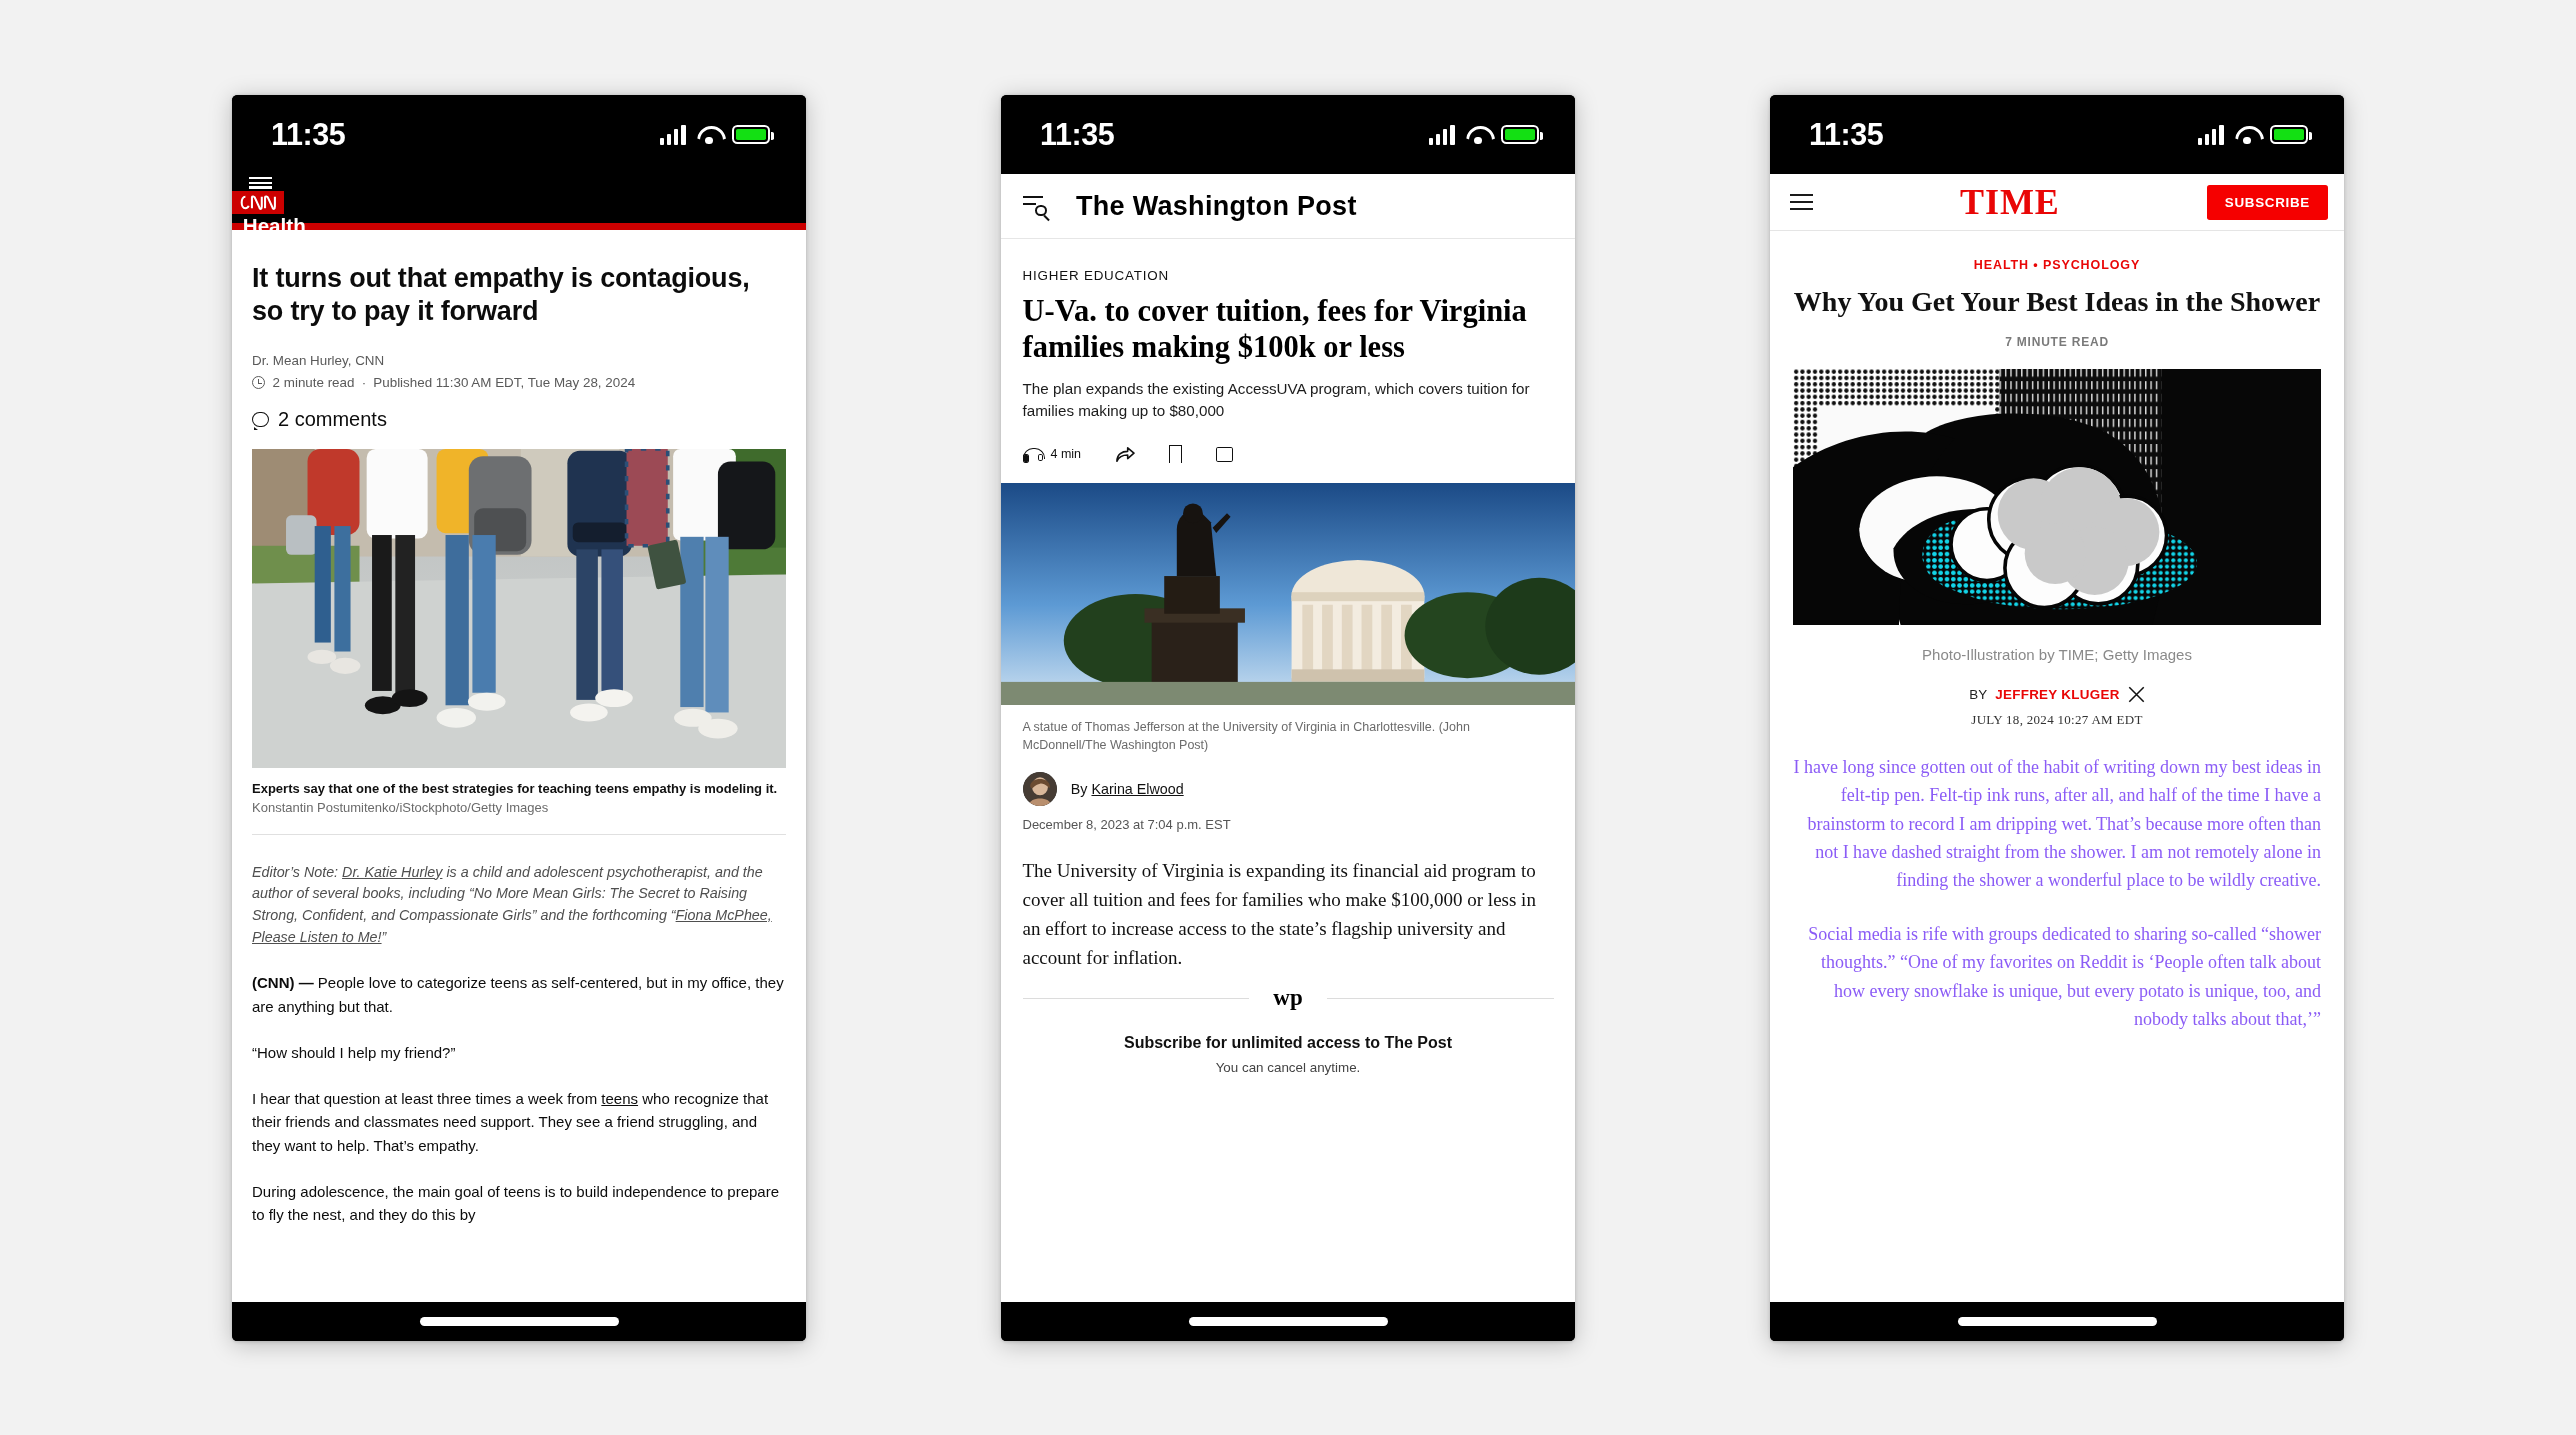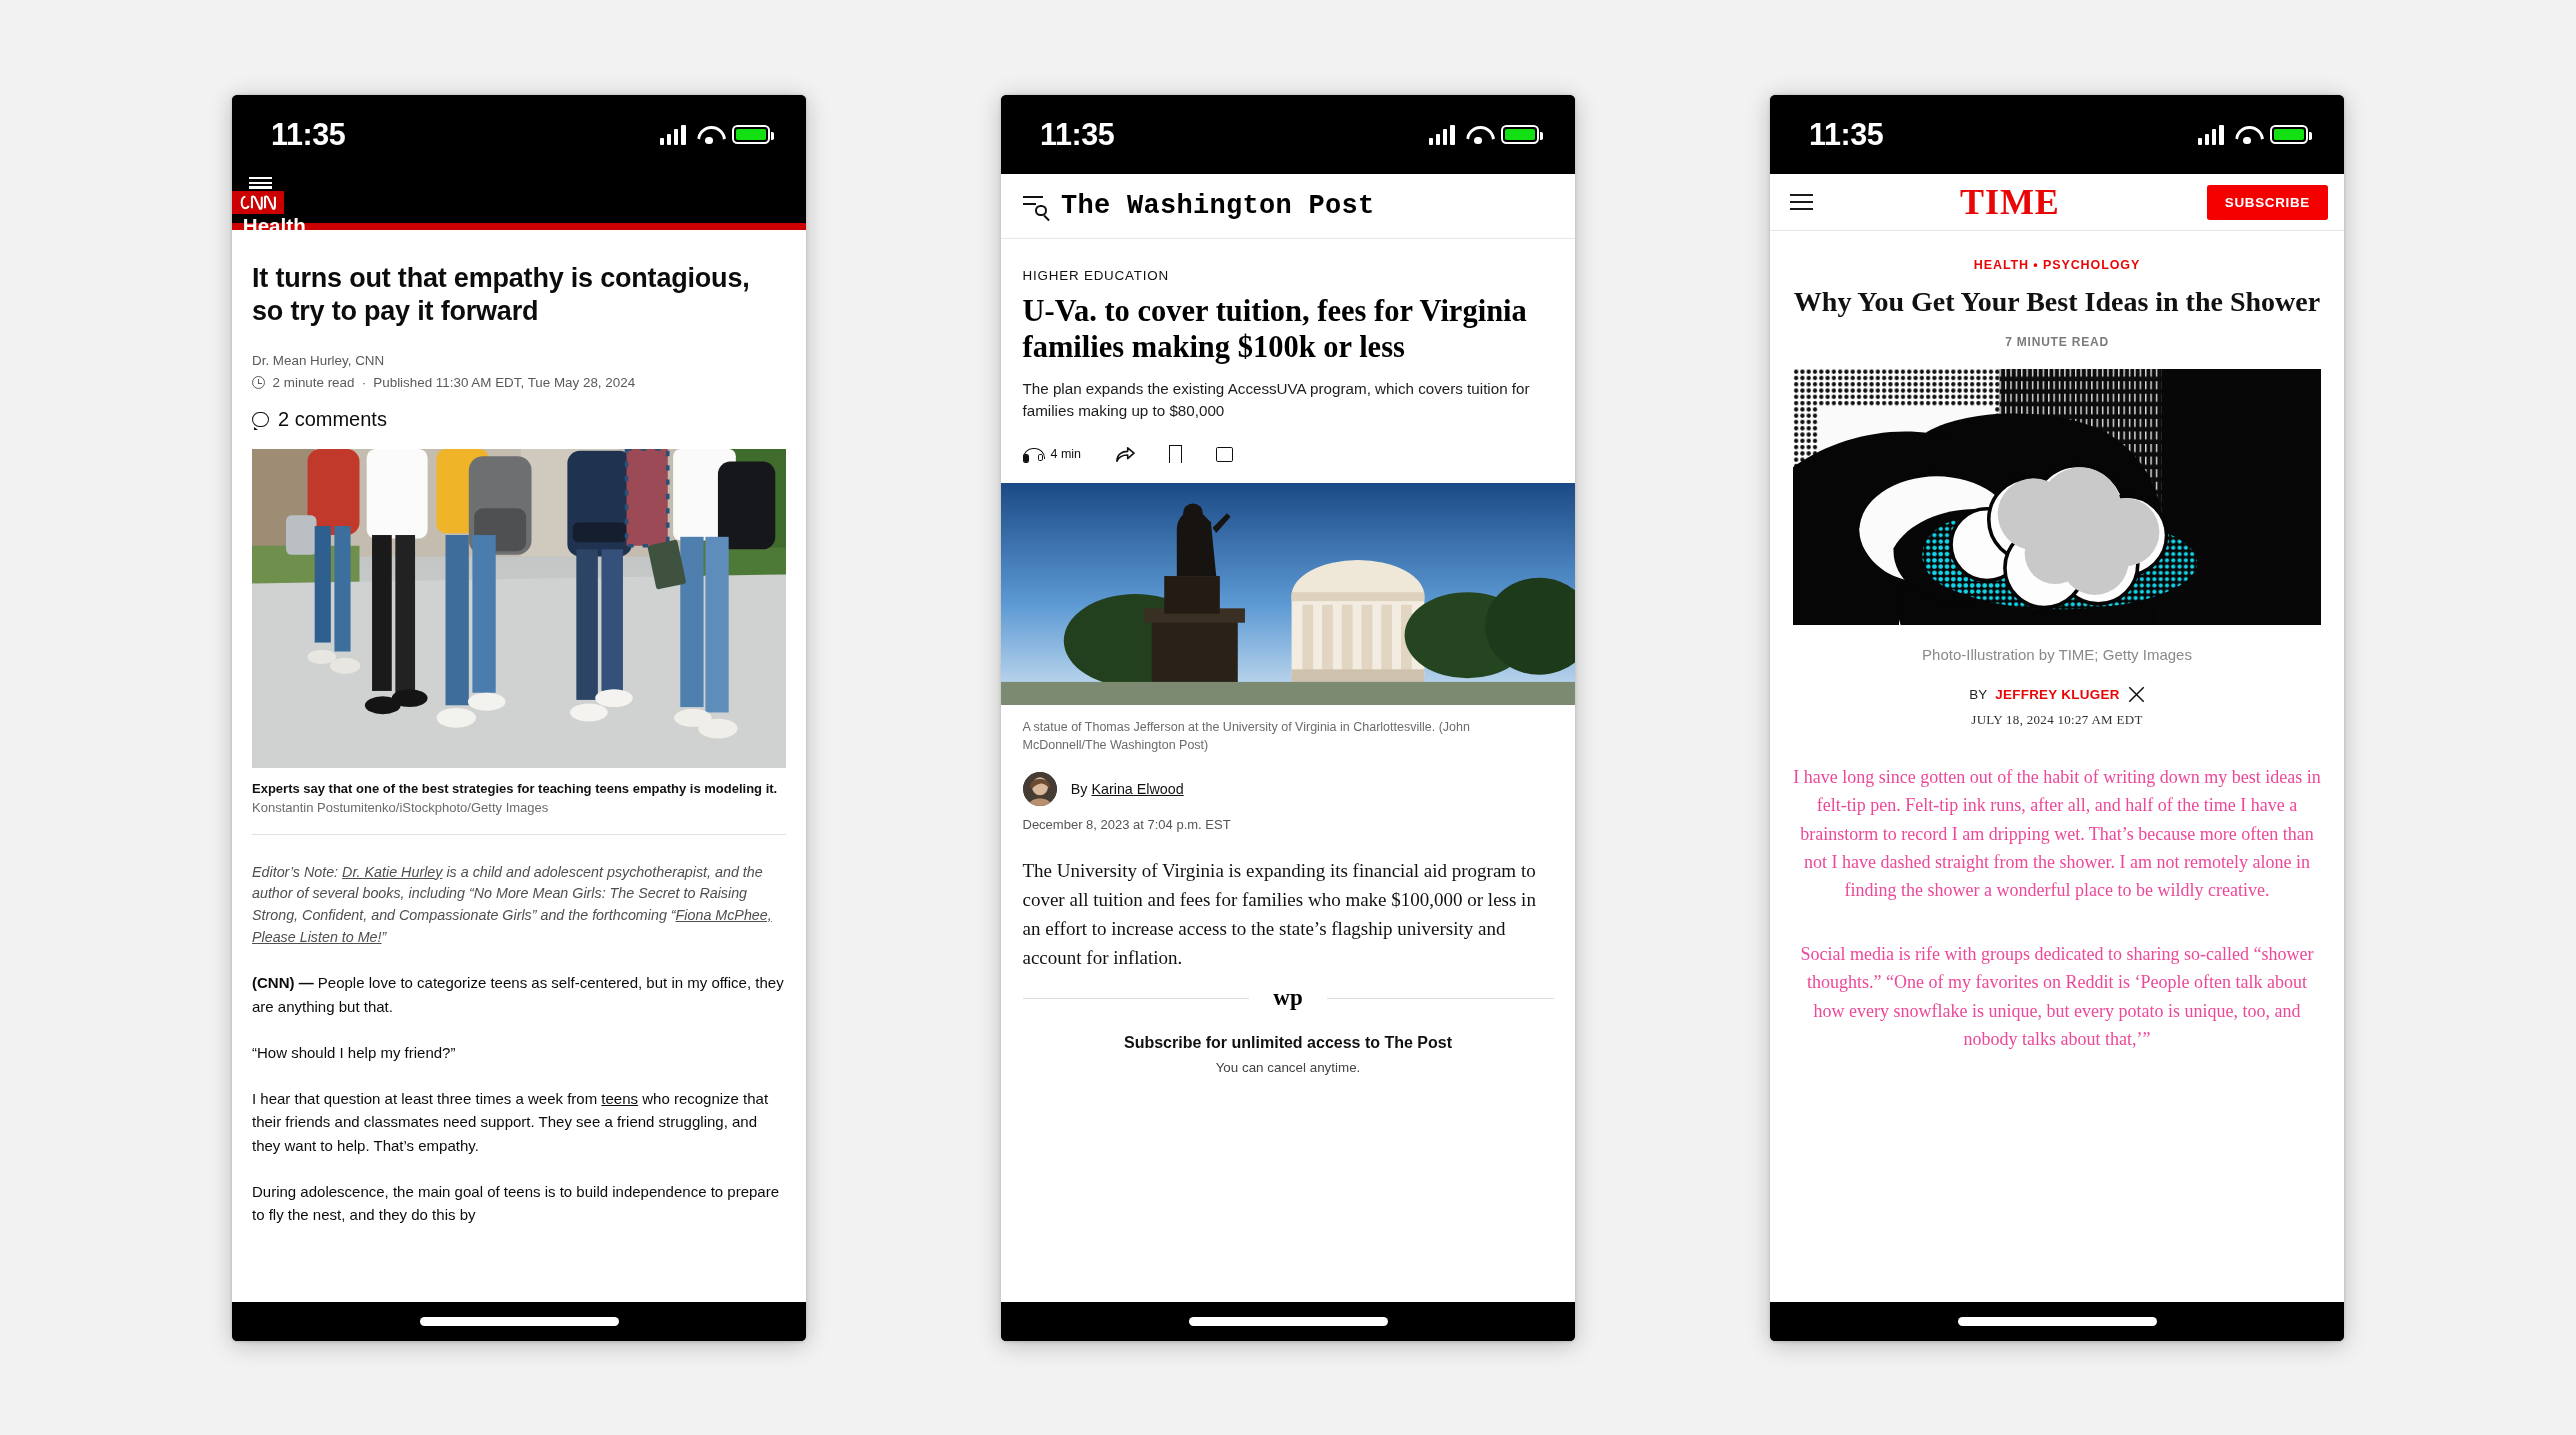--- a/index.html
+++ b/index.html
@@ -126,22 +126,22 @@
   .wp-menu { width: 30.5px; height: 23px; position: relative; flex:0 0 auto; }
   .wp-menu i { position:absolute; left:0; height:2.2px; background:#111; }
   .wp-menu i:nth-child(1){top:1.8px;width:20px}
   .wp-menu i:nth-child(2){top:8px;width:13.4px}
   .wp-menu .mag {
     position:absolute; left:12.5px; top:10px; width:11.7px; height:11.7px;
     border:2.2px solid #111; border-radius:50%; background:none;
   }
   .wp-menu .mag::after{content:"";position:absolute;right:-5.4px;bottom:-4.5px;width:7.2px;height:2.2px;background:#111;transform:rotate(45deg);}
   .wp-mast {
-    font-family: Liberation Mono, monospace; font-weight: 700;
-    font-size: 27px; margin-left: 8px; color:#000; letter-spacing:0.3px;
+    font-family: Liberation Sans, sans-serif; font-weight: 700;
+    font-size: 27px; margin-left: 23px; color:#000; letter-spacing:0.3px;
   }
   .wp-body { padding: 0 21.5px; }
   .wp-kicker {
     font-size: 13.4px; font-weight: 400; letter-spacing: 0.8px;
     margin-top: 29px; color:#111;
   }
   .wp-headline {
     font-family: "Liberation Serif", serif; font-weight: 700;
     font-size: 30.5px; line-height: 1.18; margin-top: 10.8px; color:#000;
   }
@@ -205,21 +205,21 @@
   }
   .tm-read { font-size:12px; font-weight:700; letter-spacing:0.8px; color:#7a7a7a; margin-top: 16px; }
   .tm-photo { height: 256px; background:#000; position:relative; overflow:hidden; margin-top: 20px; }
   .tm-credit { font-size:15px; color:#8a8a8a; text-align:center; margin-top: 21px; }
   .tm-by { margin-top: 23px; font-size:13.4px; color:#222; display:flex; align-items:center; justify-content:center; gap:8px;}
   .tm-by .nm { color:#e90606; font-weight:700; letter-spacing:0.3px; }
   .tm-x { font-family:"Liberation Serif", serif; font-size:17px; font-weight:700; color:#111; }
   .tm-date { font-family:"Liberation Serif", serif; font-size:13px; color:#333; margin-top:9px; letter-spacing:0.3px;}
   .tm-p {
     font-family:"Liberation Serif", serif; font-size:18px; line-height:1.58;
-    color:#ec4899; text-align:center; margin-top: 35px;
+    color:#8b5cf6; text-align:right; margin-top: 25px;
   }
 </style>
 </head>
 <body>
 
 <div class="stage">
 
   <div class="phone">
     <div class="statusbar">
       <div class="status-time">11:35</div>

